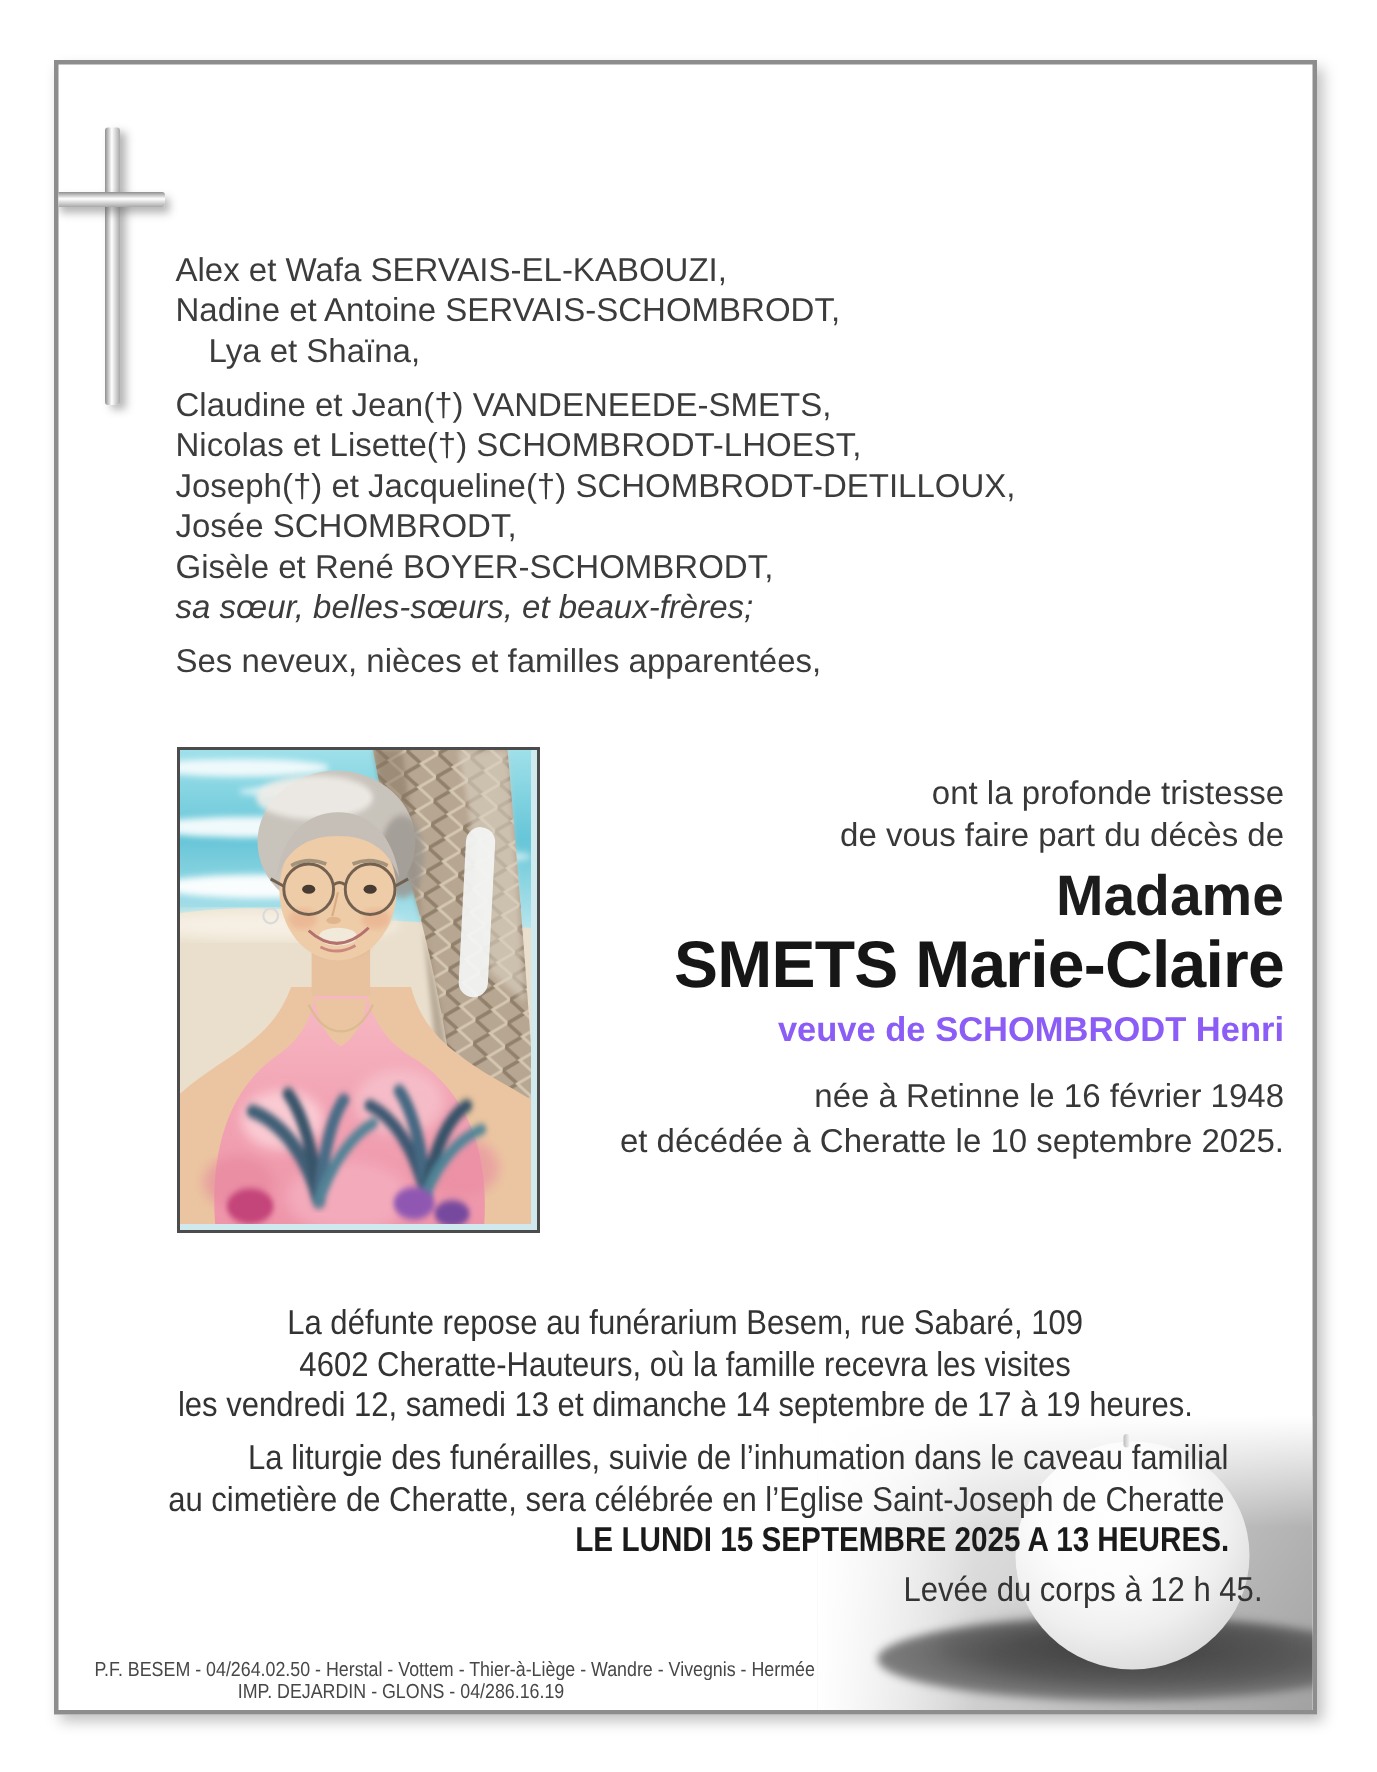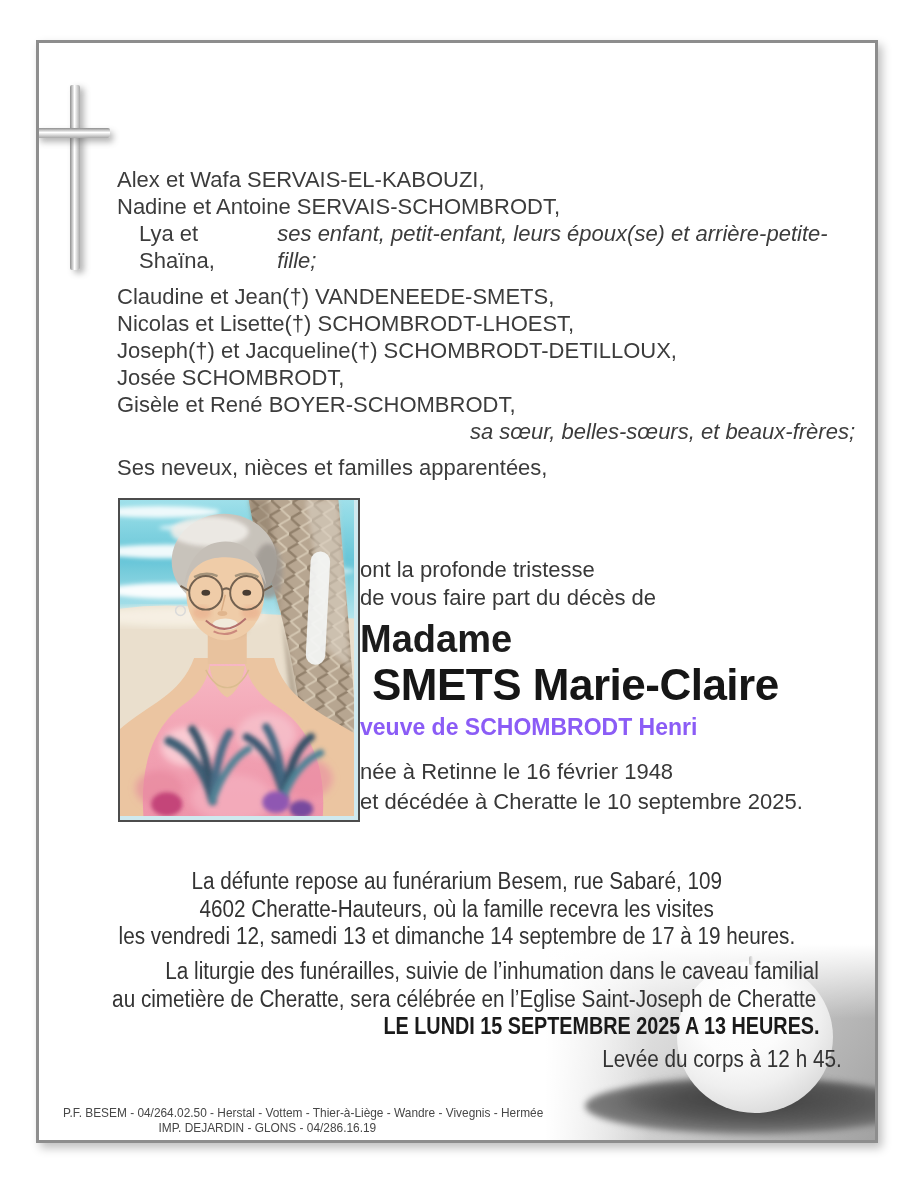--- a/index.html
+++ b/index.html
@@ -15,29 +15,29 @@
            box-shadow:4px 3px 6px rgba(90,90,90,.45);}
   .cross-h{position:absolute;left:-2px;top:85px;width:73px;height:10px;border-radius:2px;
            background:linear-gradient(to bottom,#8f8f8f,#ffffff 45%,#a8a8a8);
            box-shadow:3px 4px 6px rgba(90,90,90,.45);}
   
   .names{position:absolute;left:78px;top:123px;right:20px;font-size:22px;line-height:27px;}
   .names p{margin:0;}
   .split{display:flex;justify-content:space-between;}
   .indent1{padding-left:22px;}
   .ital{font-style:italic;}
-  .right{text-align:right;}
+  .right{}
   .gap{margin-top:9px !important;}
   .gap-sm{margin-top:2px;}
   
   .photo{position:absolute;left:79px;top:455px;width:238px;height:320px;margin:0;
          border:2px solid #4c4c4c;background:#cfe9ef;}
   .photo svg{display:block;}
   
-  .announce{position:absolute;left:321px;top:513px;width:496px;text-align:left;z-index:2;}
+  .announce{position:absolute;left:321px;top:472px;width:496px;text-align:right;z-index:2;}
   .announce p,.announce h1,.announce h2,.announce h3{margin:0;}
   .intro{font-size:22px;line-height:28px;color:#383838;}
   .title{font-size:38px;line-height:42px;margin-top:6px !important;font-weight:bold;color:#1c1c1c;}
   .bigname{font-size:44px;line-height:50px;font-weight:bold;letter-spacing:-0.5px;color:#161616;padding-left:12px;}
   .widow{font-size:23px;line-height:27px;margin-top:4px !important;font-weight:bold;color:#8b5cf6;}
   .dates{font-size:22px;line-height:30px;color:#383838;}
   .dates-first{margin-top:16px !important;}
   
   .visit{position:absolute;left:20px;right:20px;top:825px;text-align:center;z-index:2;}
   .ceremony{position:absolute;left:20px;right:20px;top:915px;text-align:right;z-index:2;}
@@ -76,21 +76,20 @@
   <div class="cross">
     <div class="cross-v"></div>
     <div class="cross-h"></div>
   </div>
 
   <section class="names">
     <p>Alex et Wafa SERVAIS-EL-KABOUZI,</p>
     <p>Nadine et Antoine SERVAIS-SCHOMBRODT,</p>
     <div class="split indent1">
       <span>Lya et Shaïna,</span>
-      <span class="ital">ses enfant, petit-enfant, leurs époux(se) et arrière-petite-fille;</span>
     </div>
     <p class="gap">Claudine et Jean(†) VANDENEEDE-SMETS,</p>
     <p>Nicolas et Lisette(†) SCHOMBRODT-LHOEST,</p>
     <p>Joseph(†) et Jacqueline(†) SCHOMBRODT-DETILLOUX,</p>
     <p>Josée SCHOMBRODT,</p>
     <p>Gisèle et René BOYER-SCHOMBRODT,</p>
     <p class="ital right">sa sœur, belles-sœurs, et beaux-frères;</p>
     <p class="gap">Ses neveux, nièces et familles apparentées,</p>
   </section>
 

